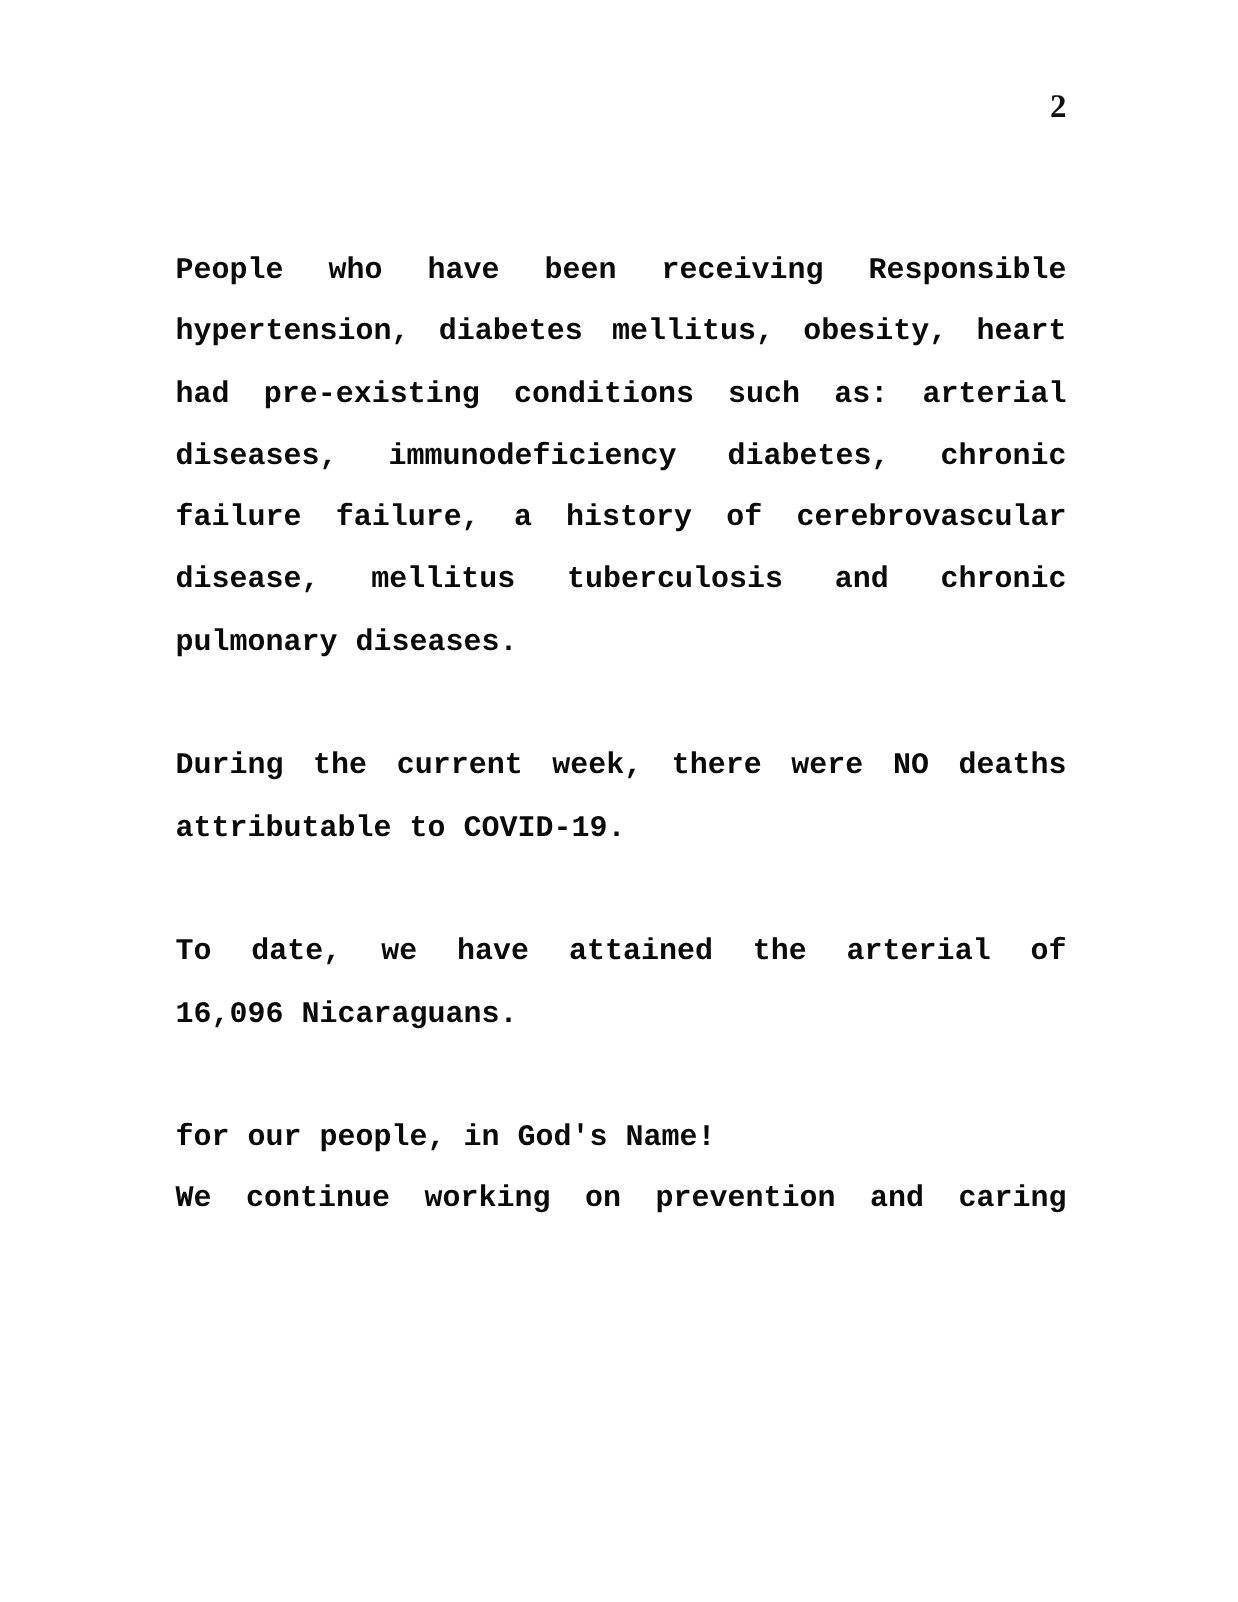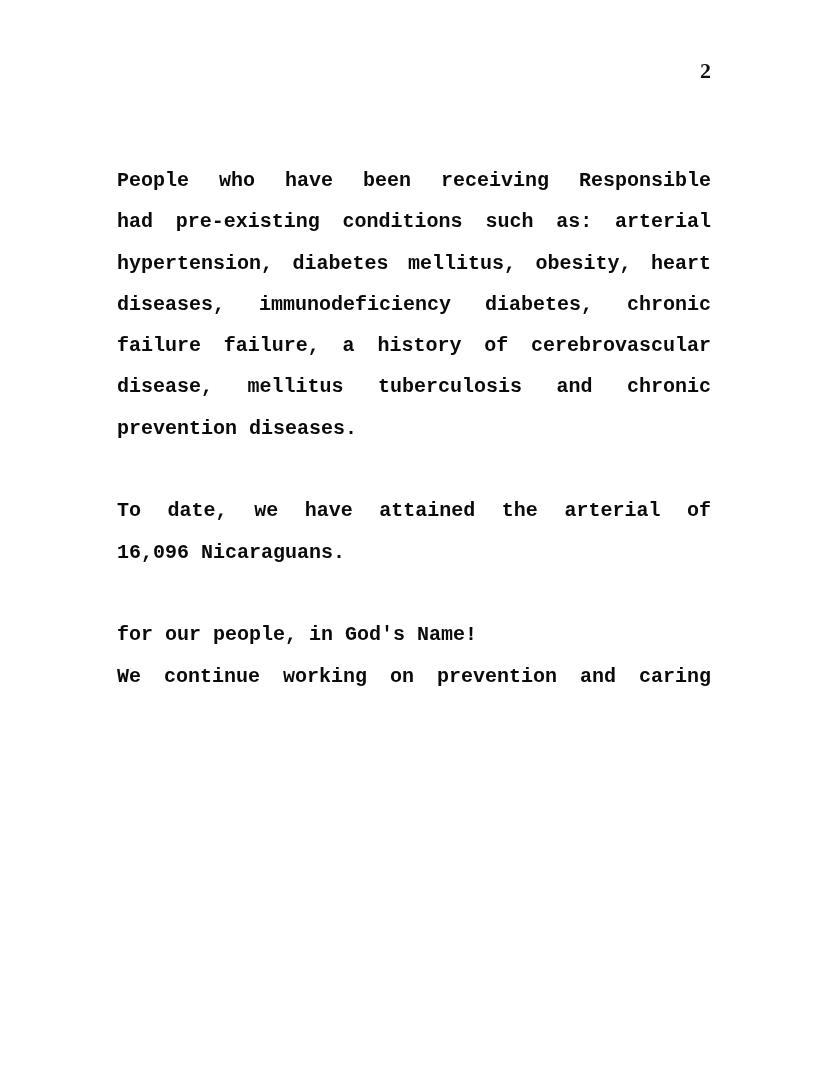--- a/index.html
+++ b/index.html
@@ -58,26 +58,30 @@
 </style>
 </head>
 <body>
 
 <div class="page">
   <div class="content-column">
     <div class="page-number">2</div>
     <div class="document-body">
         <div class="paragraph">
           <div class="line">People who have been receiving Responsible</div>
+          <div class="line">hypertension, diabetes mellitus, obesity, heart</div>
           <div class="line">had pre-existing conditions such as: arterial</div>
-          <div class="line">hypertension, diabetes mellitus, obesity, heart</div>
           <div class="line">diseases, immunodeficiency diabetes, chronic</div>
           <div class="line">failure failure, a history of cerebrovascular</div>
           <div class="line">disease, mellitus tuberculosis and chronic</div>
-          <div class="line last">prevention diseases.</div>
+          <div class="line last">pulmonary diseases.</div>
+        </div>
+        <div class="paragraph">
+          <div class="line">During the current week, there were NO deaths</div>
+          <div class="line last">attributable to COVID-19.</div>
         </div>
         <div class="paragraph">
           <div class="line">To date, we have attained the arterial of</div>
           <div class="line last">16,096 Nicaraguans.</div>
         </div>
         <div class="paragraph">
           <div class="line last">for our people, in God's Name!</div>
           <div class="line">We continue working on prevention and caring</div>
         </div>
       </div>

